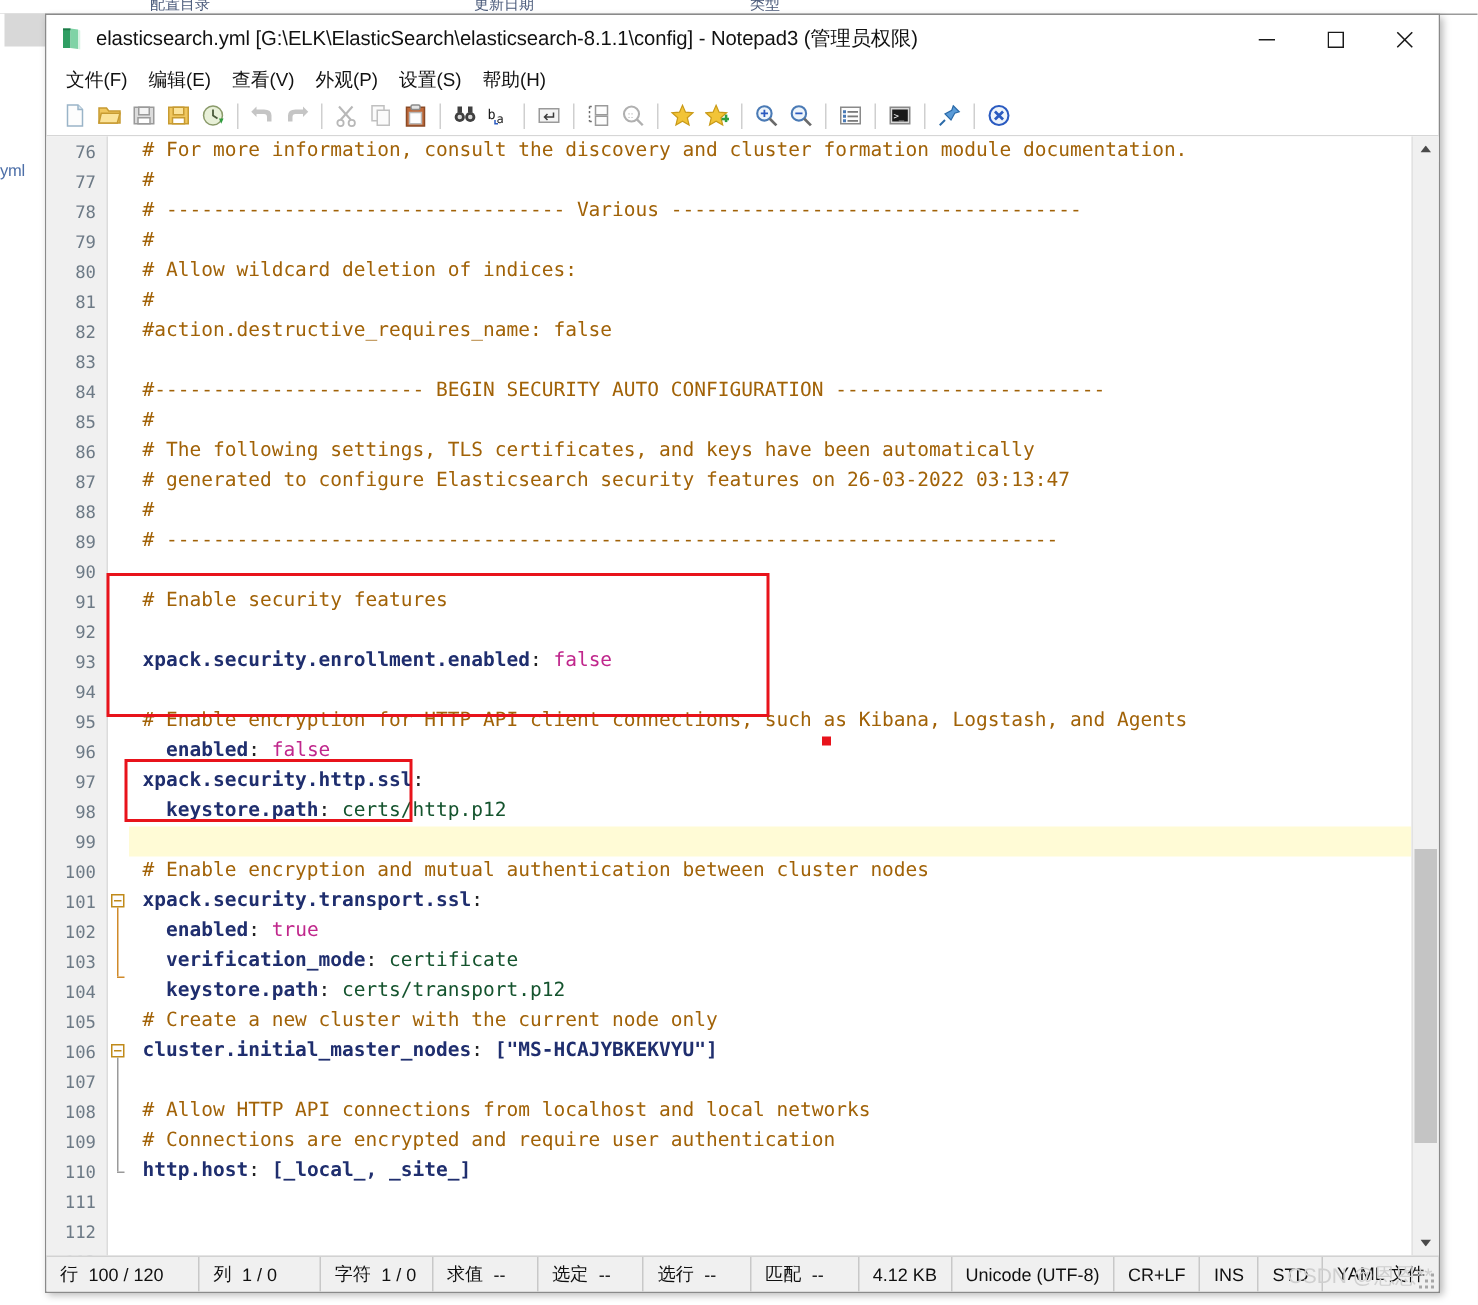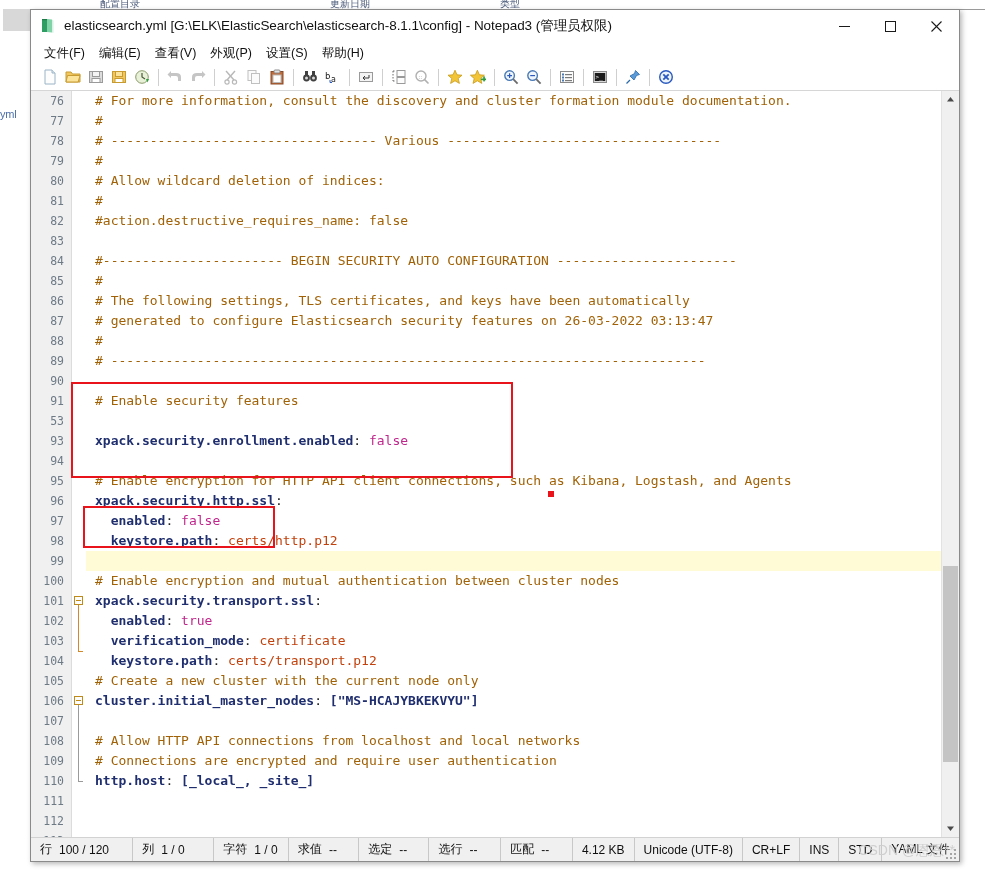--- a/index.html
+++ b/index.html
@@ -103,21 +103,21 @@
   #code-inner{position:absolute;left:0;top:0;right:0;}
   .cl{
     height:20px;line-height:20px;white-space:pre;
     font-family:"DejaVu Sans Mono","Liberation Mono",monospace;
     font-size:13px;padding-left:9px;box-sizing:border-box;
   }
   .cl.cur{background:#fffbd6;}
   .cmt{color:#a16207;}
   .key{color:#1f2e6e;font-weight:bold;}
   .val{color:#c0278c;}
-  .plain{color:#c2410c;}
+  .plain{color:#14532d;}
   .punc{color:#222222;}
 
   
   .foldbox{
     position:absolute;left:2px;width:9px;height:9px;
     border:1px solid #c08a1a;background:#fdfdfd;box-sizing:border-box;
   }
   .foldbox:before{
     content:"";position:absolute;left:1px;top:3px;width:5px;height:1px;background:#c08a1a;
   }
@@ -174,21 +174,21 @@
     white-space:nowrap;pointer-events:none;
     font-family:"Liberation Sans",sans-serif;
   }
 </style>
 </head>
 <body>
 
 <div id="backdrop">
   <div id="bg-topbar">
     <span class="bg-ghost" style="left:100px;top:0;">配置目录</span>
-    <span class="bg-ghost" style="left:330px;top:0;">更新日期</span>
+    <span class="bg-ghost" style="left:316px;top:0;">更新日期</span>
     <span class="bg-ghost" style="left:500px;top:0;text-align:right;">类型</span>
   </div>
   <div id="bg-leftedge"></div>
   <div id="bg-tab"></div>
   <div id="bg-yml">yml</div>
 </div>
 
 <div id="window">
 
   <div id="titlebar">
@@ -415,21 +415,21 @@
           <div class="ln">82</div>
           <div class="ln">83</div>
           <div class="ln">84</div>
           <div class="ln">85</div>
           <div class="ln">86</div>
           <div class="ln">87</div>
           <div class="ln">88</div>
           <div class="ln">89</div>
           <div class="ln">90</div>
           <div class="ln">91</div>
-          <div class="ln">53</div>
+          <div class="ln">92</div>
           <div class="ln">93</div>
           <div class="ln">94</div>
           <div class="ln">95</div>
           <div class="ln">96</div>
           <div class="ln">97</div>
           <div class="ln">98</div>
           <div class="ln">99</div>
           <div class="ln">100</div>
           <div class="ln">101</div>
           <div class="ln">102</div>
@@ -469,22 +469,22 @@
           <div class="cl"><span class="cmt"># The following settings, TLS certificates, and keys have been automatically</span></div>
           <div class="cl"><span class="cmt"># generated to configure Elasticsearch security features on 26-03-2022 03:13:47</span></div>
           <div class="cl"><span class="cmt">#</span></div>
           <div class="cl"><span class="cmt"># ----------------------------------------------------------------------------</span></div>
           <div class="cl"></div>
           <div class="cl"><span class="cmt"># Enable security features</span></div>
           <div class="cl"></div>
           <div class="cl"><span class="key">xpack.security.enrollment.enabled</span><span class="punc">: </span><span class="val">false</span></div>
           <div class="cl"></div>
           <div class="cl"><span class="cmt"># Enable encryption for HTTP API client connections, such as Kibana, Logstash, and Agents</span></div>
+          <div class="cl"><span class="punc">  </span><span class="key">enabled</span><span class="punc">: </span><span class="val">false</span></div>
           <div class="cl"><span class="key">xpack.security.http.ssl</span><span class="punc">:</span></div>
-          <div class="cl"><span class="punc">  </span><span class="key">enabled</span><span class="punc">: </span><span class="val">false</span></div>
           <div class="cl"><span class="punc">  </span><span class="key">keystore.path</span><span class="punc">: </span><span class="plain">certs/http.p12</span></div>
           <div class="cl cur"></div>
           <div class="cl"><span class="cmt"># Enable encryption and mutual authentication between cluster nodes</span></div>
           <div class="cl"><span class="key">xpack.security.transport.ssl</span><span class="punc">:</span></div>
           <div class="cl"><span class="punc">  </span><span class="key">enabled</span><span class="punc">: </span><span class="val">true</span></div>
           <div class="cl"><span class="punc">  </span><span class="key">verification_mode</span><span class="punc">: </span><span class="plain">certificate</span></div>
           <div class="cl"><span class="punc">  </span><span class="key">keystore.path</span><span class="punc">: </span><span class="plain">certs/transport.p12</span></div>
           <div class="cl"><span class="cmt"># Create a new cluster with the current node only</span></div>
           <div class="cl"><span class="key">cluster.initial_master_nodes</span><span class="punc">: </span><span class="key">["MS-HCAJYBKEKVYU"]</span></div>
           <div class="cl"></div>

